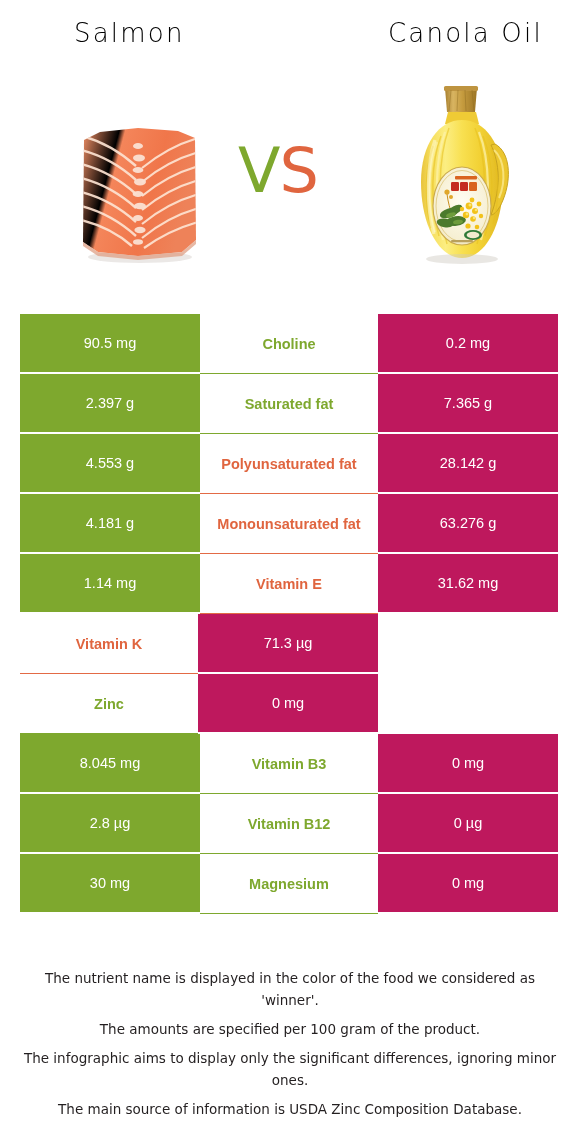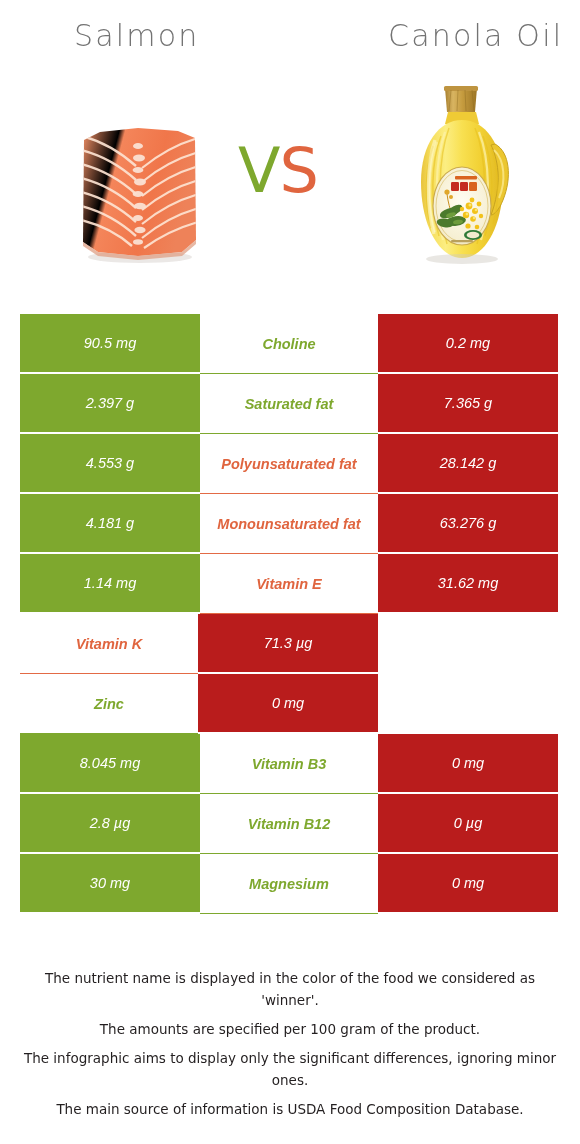--- a/index.html
+++ b/index.html
@@ -8,22 +8,22 @@
     background:#ffffff;
     font-family:"Liberation Sans", sans-serif;
     overflow:hidden;
     position:relative;
   }
 
   
   .header{position:relative;height:300px;}
   .title{
     position:absolute;top:18px;
-    font-size:30px;font-weight:300;letter-spacing:2.2px;
-    color:#737373;white-space:nowrap;
+    font-size:26px;font-weight:300;letter-spacing:2.2px;
+    color:#000000;white-space:nowrap;
     font-family:"DejaVu Sans", sans-serif;
   }
   .title-left{left:74px;}
   .title-right{left:388px;}
 
   .vs{
     position:absolute;left:238px;top:140px;
     font-size:62px;font-weight:400;letter-spacing:-1px;
     font-family:"DejaVu Sans", sans-serif;
     line-height:1;
@@ -36,42 +36,41 @@
   .salmon-wrap svg{display:block;width:124px;height:148px;}
 
   
   .bottle-wrap{position:absolute;left:411px;top:82px;width:102px;height:190px;}
   .bottle-wrap svg{display:block;width:102px;height:190px;}
 
   
   .table{
     position:absolute;left:20px;top:314px;
     width:538px;
-    font-style:italic;
   }
   .row{
     display:flex;
     height:60px;
     align-items:stretch;
   }
   .cell{
     display:flex;align-items:center;justify-content:center;
     font-size:14.5px;
     box-sizing:border-box;
   }
   .cell-left{
     width:180px;
     color:#ffffff;
     background:#7EA82E;
     border-bottom:2px solid #ffffff;
   }
   .cell-right{
     width:180px;
     color:#ffffff;
-    background:#b91c1c;
+    background:#be185d;
     border-bottom:2px solid #ffffff;
   }
   .cell-mid{
     width:178px;
     background:#ffffff;
     font-weight:bold;
     font-size:14.5px;
     text-align:center;
   }
   .row .cell-mid{border-bottom:1px solid #7EA82E;}
@@ -323,14 +322,14 @@
       <div class="cell cell-left">30 mg</div>
       <div class="cell cell-mid">Magnesium</div>
       <div class="cell cell-right">0 mg</div>
     </div>
   </div>
 
 <div class="footer">
   <p>The nutrient name is displayed in the color of the food we considered as 'winner'.</p>
   <p>The amounts are specified per 100 gram of the product.</p>
   <p>The infographic aims to display only the significant differences, ignoring minor ones.</p>
-  <p>The main source of information is USDA Food Composition Database.</p>
+  <p>The main source of information is USDA Zinc Composition Database.</p>
 </div>
 
 </body></html>

